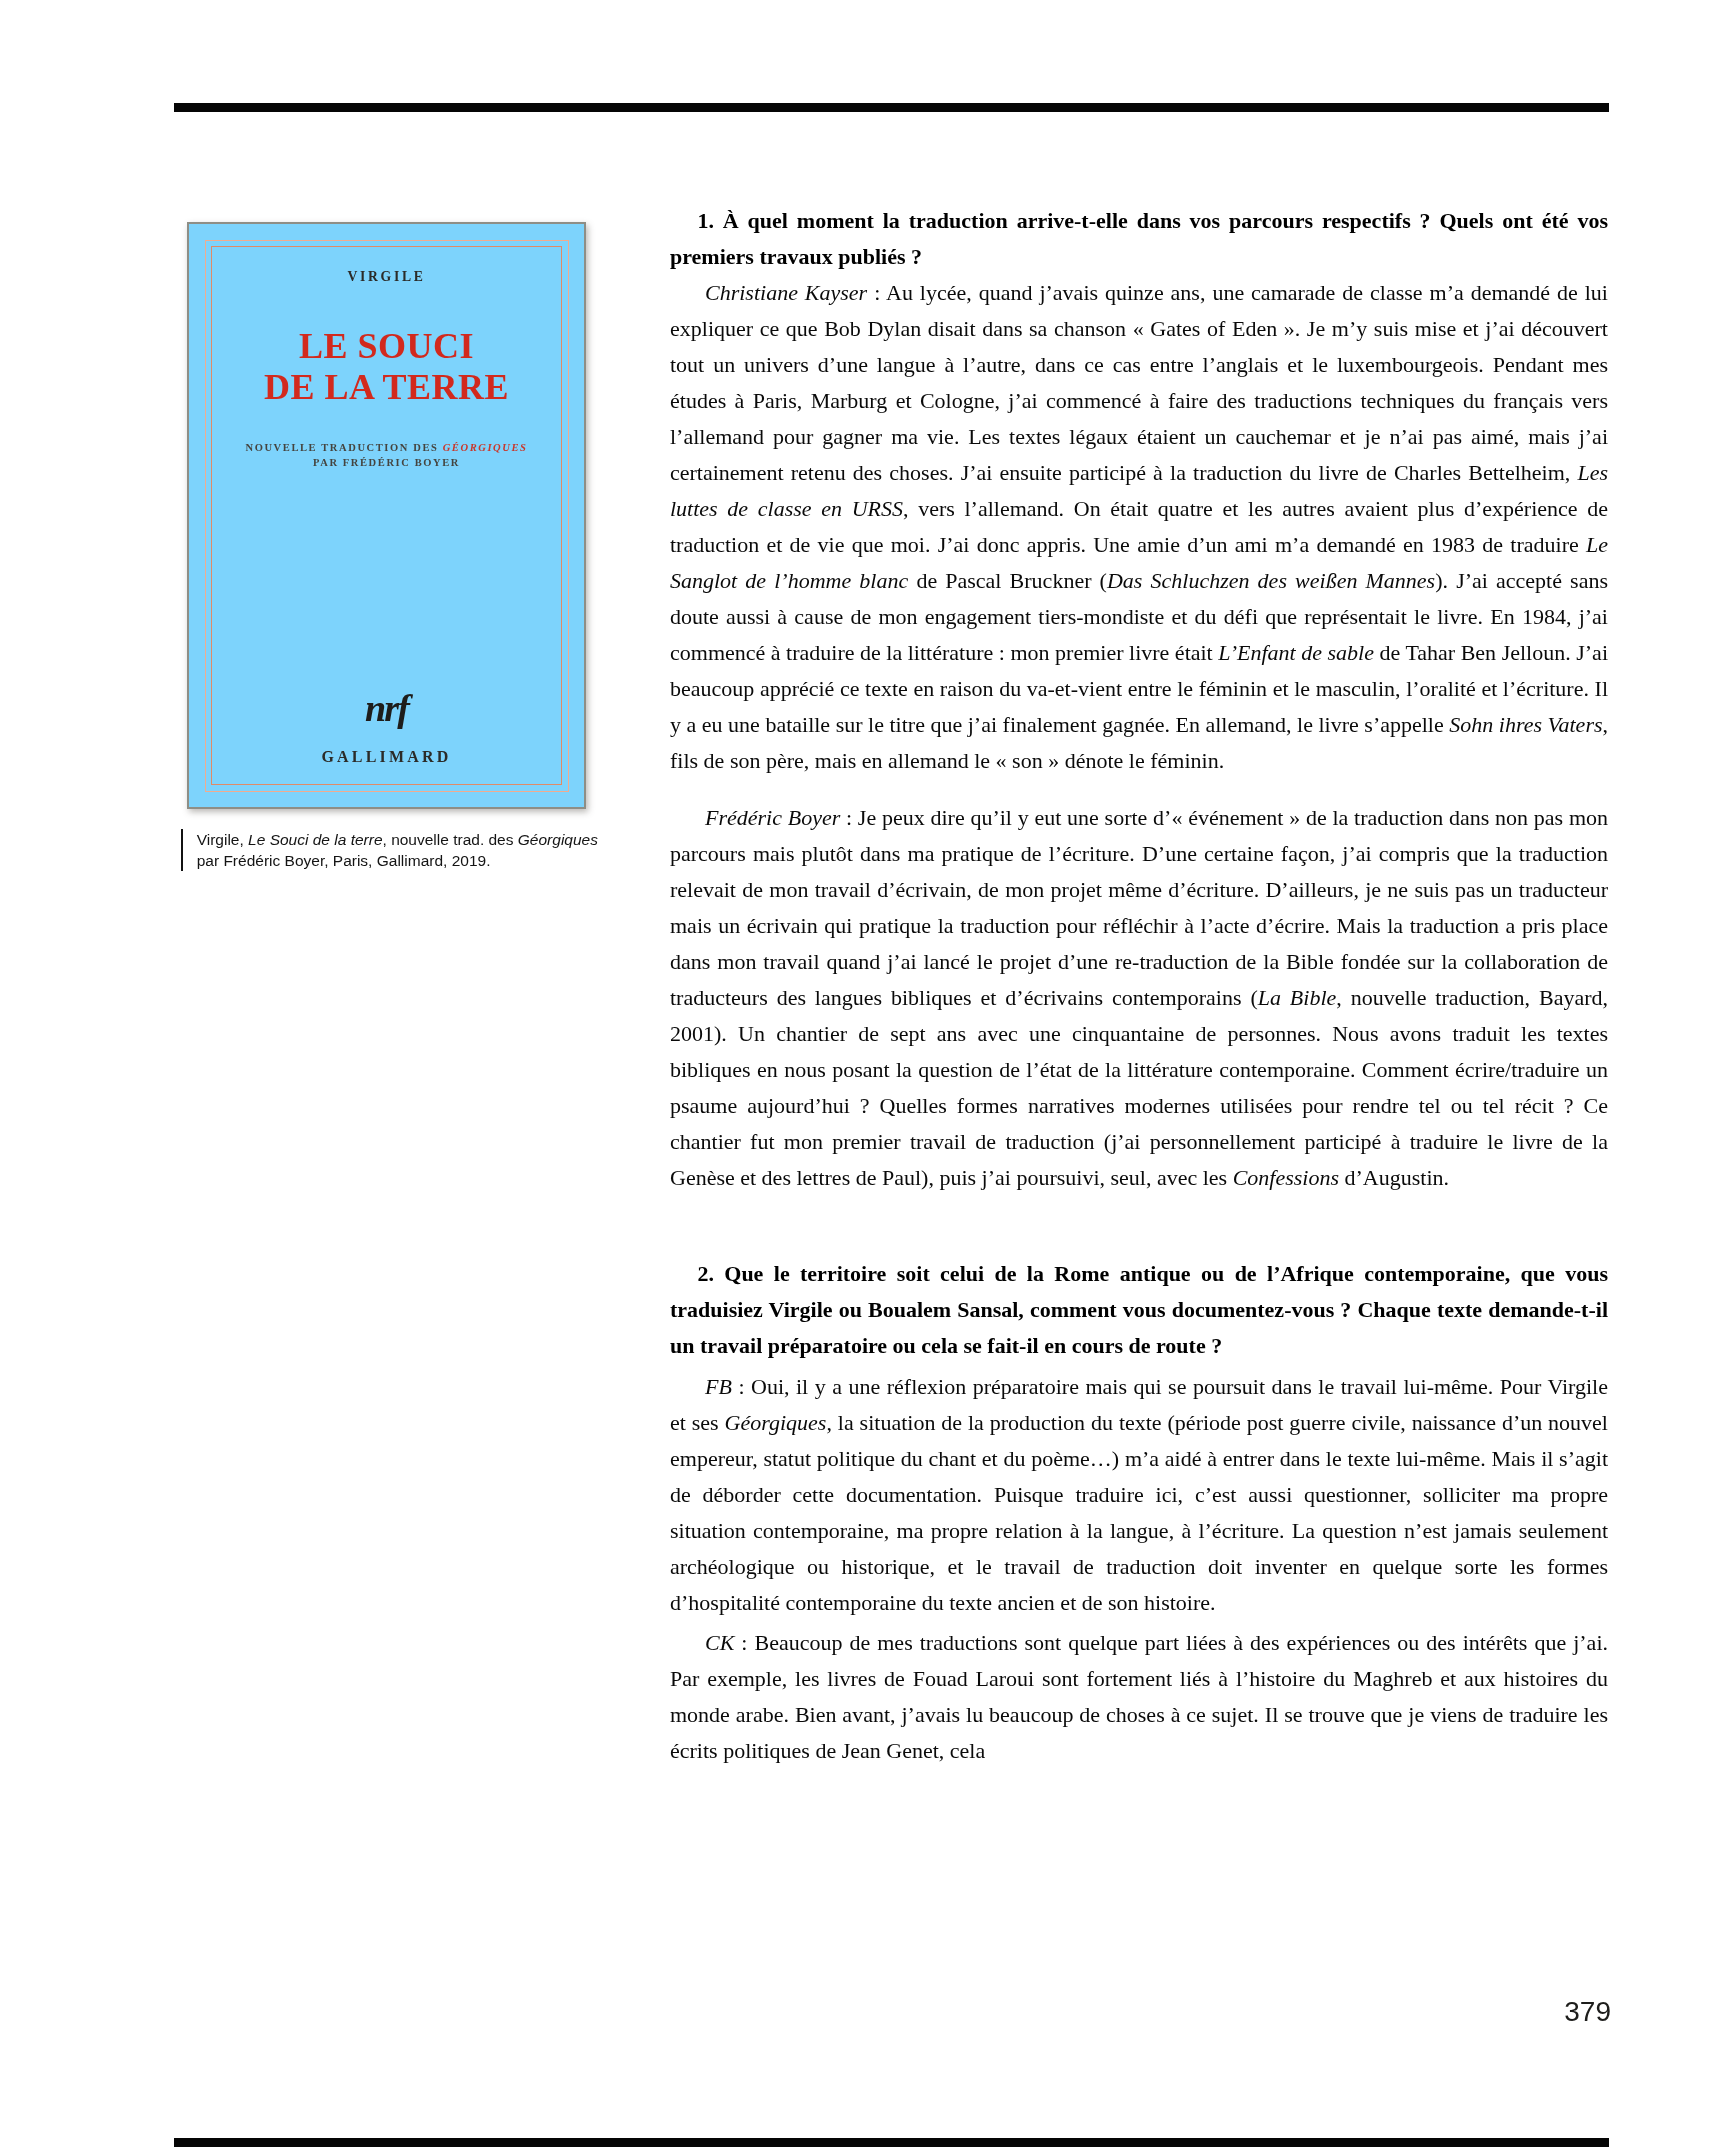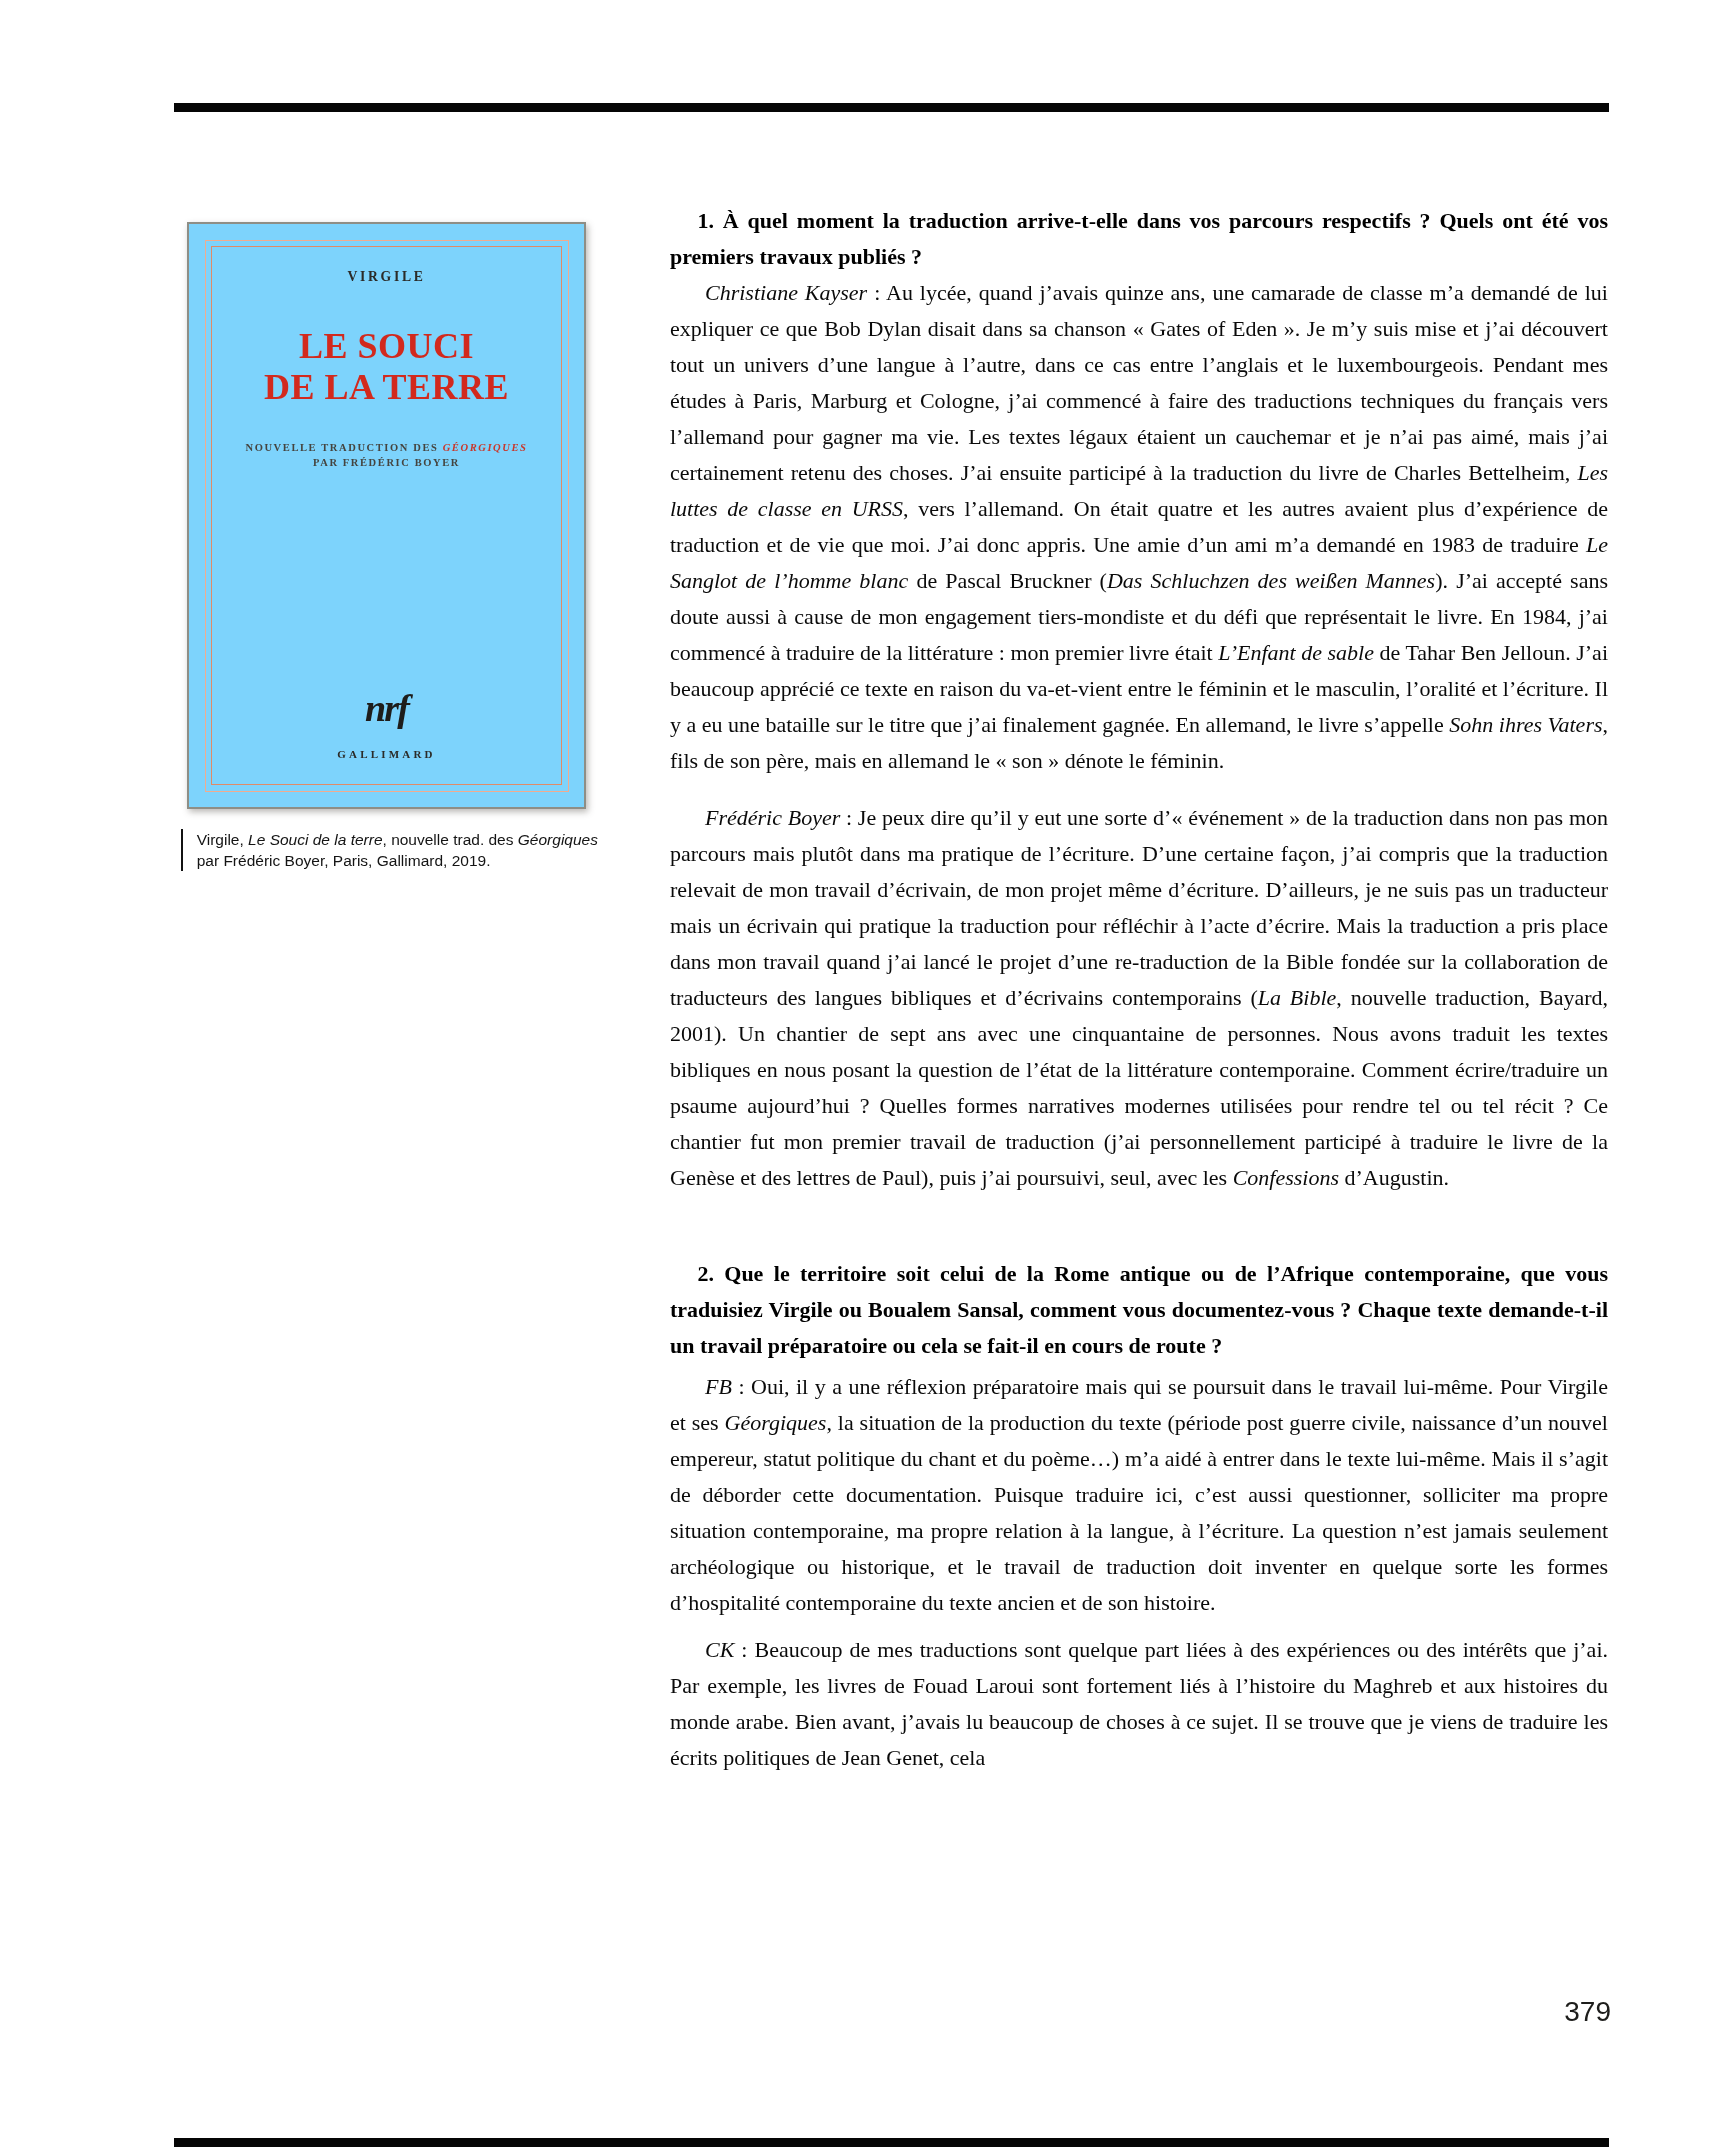--- a/index.html
+++ b/index.html
@@ -19,21 +19,21 @@
     box-shadow:1.8px 2.7px 6.4px rgba(60,55,45,.35);
   }
   .frame-outer{position:absolute;inset:15.5px;border:1.8px solid #f2ab8d;}
   .frame-inner{position:absolute;inset:22px;border:1.8px solid #e18a66;}
   .cover-text{position:absolute;left:0;right:0;text-align:center;}
   #cover-author{top:45px;font-weight:bold;font-size:13.7px;letter-spacing:2.7px;color:#2b2b28;}
   #cover-title{top:102px;font-weight:bold;font-size:36px;line-height:41px;color:#d2291d;letter-spacing:0.5px;}
   #cover-subtitle{top:217px;font-weight:bold;font-size:10.5px;line-height:14.6px;letter-spacing:1.6px;color:#45443f;}
   #cover-subtitle .red{color:#c9372b;}
   #cover-logo{top:462px;font-style:italic;font-weight:bold;font-size:38px;color:#1e1d1b;letter-spacing:-1.8px;}
-  #cover-publisher{top:524px;font-weight:bold;font-size:11px;letter-spacing:3.2px;color:#2b2b28;}
+  #cover-publisher{top:524px;font-weight:bold;font-size:16px;letter-spacing:3.2px;color:#2b2b28;}
 
   
   #cover-caption{
     position:absolute;left:181px;top:829px;width:429px;
     border-left:2.7px solid #111;padding-left:13.7px;box-sizing:border-box;
     font-family:"Liberation Sans", sans-serif;font-size:15.5px;line-height:21px;color:#141414;
   }
 
   
   #text-column{
@@ -42,21 +42,21 @@
     text-align:justify;
   }
   #text-column p{margin:0;}
   #text-column p.question{font-weight:bold;color:#000;text-indent:27.4px;}
   #text-column p.answer{text-indent:35px;}
   #text-column p:nth-child(1){margin-top:3px;}
   #text-column p:nth-child(2){margin-top:0;}
   #text-column p:nth-child(3){margin-top:21px;}
   #text-column p:nth-child(4){margin-top:60px;}
   #text-column p:nth-child(5){margin-top:5px;}
-  #text-column p:nth-child(6){margin-top:11px;}
+  #text-column p:nth-child(6){margin-top:4px;}
 
   
   #page-number{
     position:absolute;right:107px;top:1996px;
     font-family:"Liberation Sans", sans-serif;font-size:28px;color:#1d1d1b;
   }
 </style>
 </head>
 <body>
 

